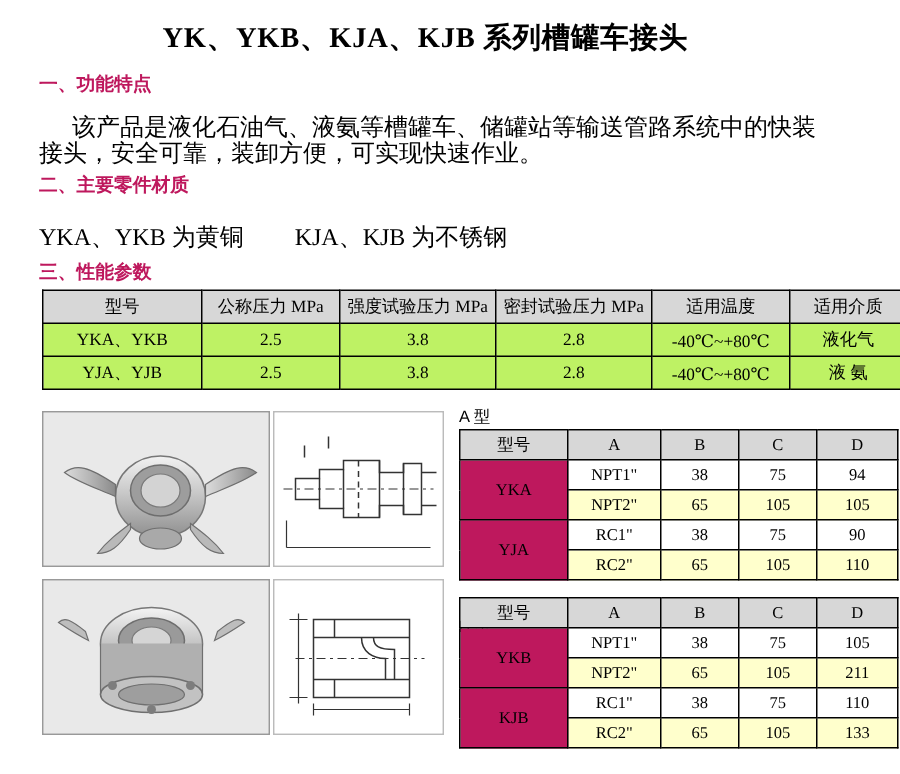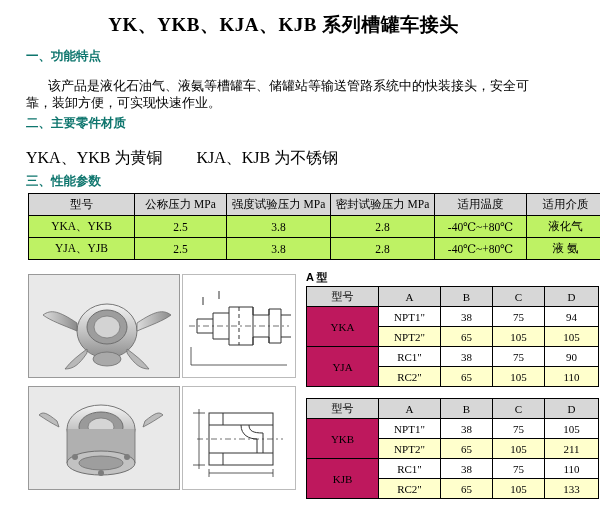--- a/index.html
+++ b/index.html
@@ -25,28 +25,28 @@
   .title {
     text-align: center;
     font-size: 19px;
     font-weight: bold;
     letter-spacing: 0.5px;
     padding-top: 12px;
     padding-bottom: 6px;
     color: #000;
   }
   .section-head {
-    color: #0f766e;
+    color: #be185d;
     font-weight: bold;
     font-size: 12.5px;
     margin: 4px 0 2px 12px;
     font-family: Liberation Serif, serif;
   }
   .para {
-    font-size: 13px;
+    font-size: 16px;
     line-height: 17px;
     margin: 12px 4px 0 12px;
     text-indent: 0;
   }
   .para .ind {
     display: inline-block;
     width: 22px;
   }
   .mat-line {
     font-size: 16px;
@@ -105,21 +105,20 @@
     border: 1px solid #bbbbbb;
   }
   .row1 { top: 8px; }
   .row2 { top: 120px; }
 
   .tbl-label {
     position: absolute;
     left: 292px;
     font-size: 11px;
     font-family: "Liberation Sans", "DejaVu Sans", sans-serif;
-    font-weight: bold;
   }
   table.dim {
     position: absolute;
     left: 292px;
     border-collapse: collapse;
     width: 292px;
     table-layout: fixed;
   }
   table.dim td {
     border: 1px solid #000;

